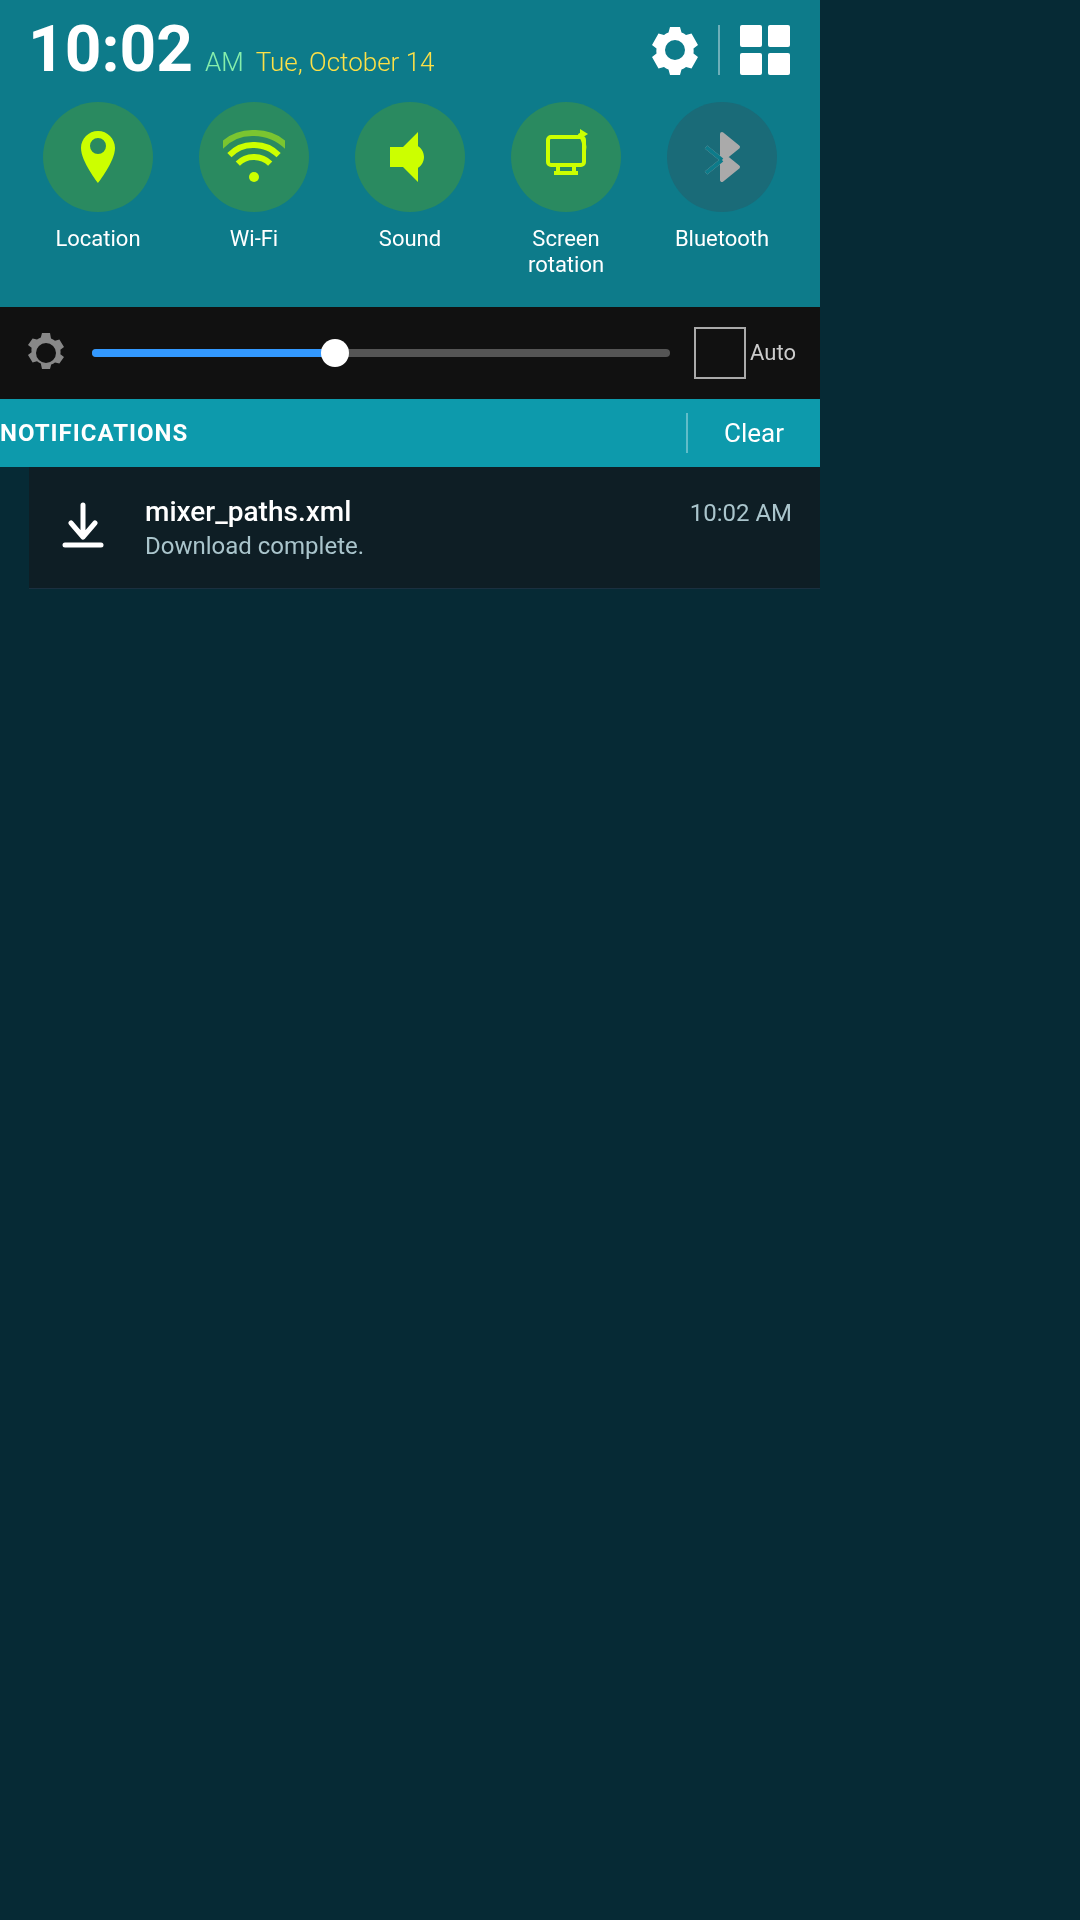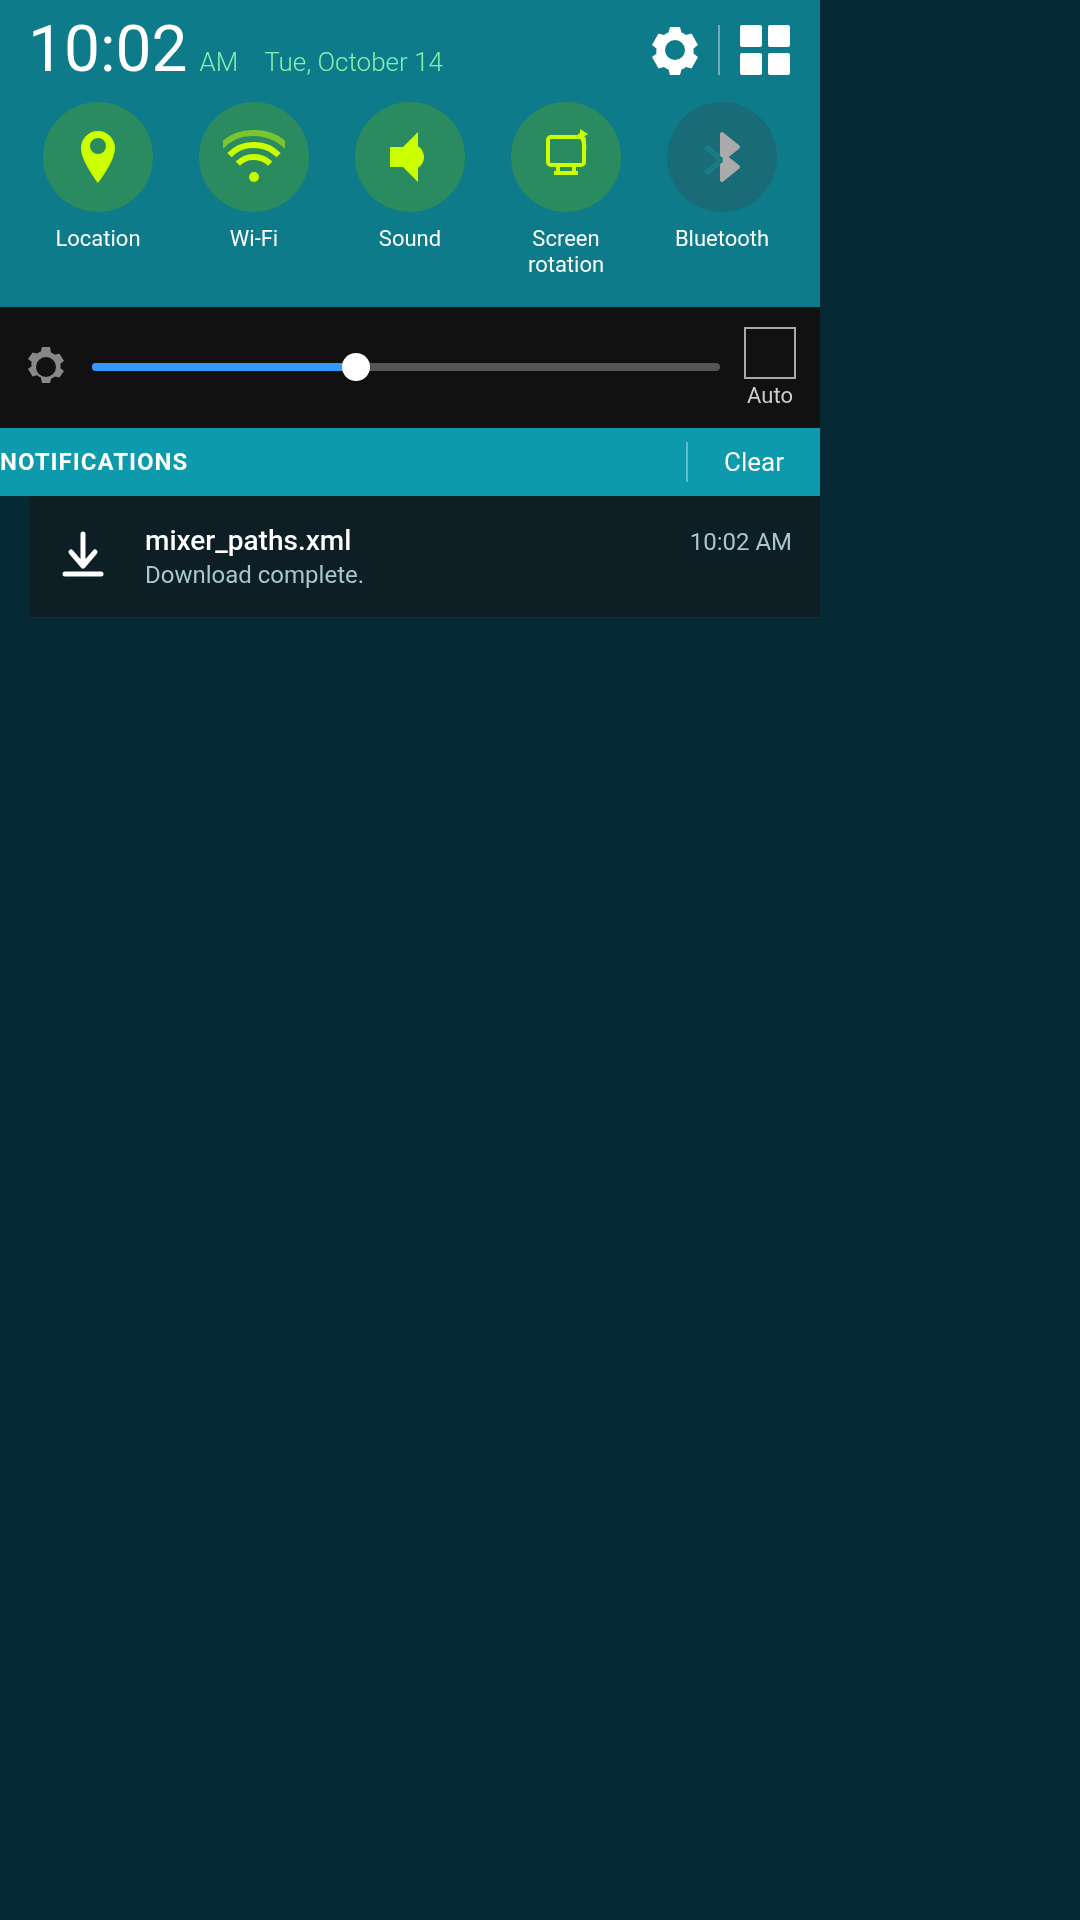--- a/index.html
+++ b/index.html
@@ -28,36 +28,35 @@
     }
 
     .status-bar-left {
       display: flex;
       align-items: baseline;
       gap: 12px;
     }
 
     .time-main {
       font-size: 64px;
-      font-weight: 400;
+      font-weight: 700;
       color: white;
       line-height: 1;
     }
 
     .time-ampm {
       font-size: 26px;
       font-weight: 300;
       color: #86efac;
     }
 
     .date-text {
       font-size: 26px;
       font-weight: 300;
-      color: #86efac;
-      margin-left: 14px;
+      color: #fde047;
     }
 
     .status-bar-right {
       display: flex;
       align-items: center;
       gap: 18px;
     }
 
     .settings-icon-btn {
       cursor: pointer;
@@ -167,21 +166,21 @@
     }
 
     .auto-label {
       color: #ccc;
       font-size: 22px;
       text-align: center;
     }
 
     .auto-section {
       display: flex;
-      flex-direction: column;
+      flex-direction: row;
       align-items: center;
       gap: 4px;
     }
 
     
     .notifications-bar {
       background-color: #0d9aac;
       display: flex;
       align-items: center;
       padding: 0;

